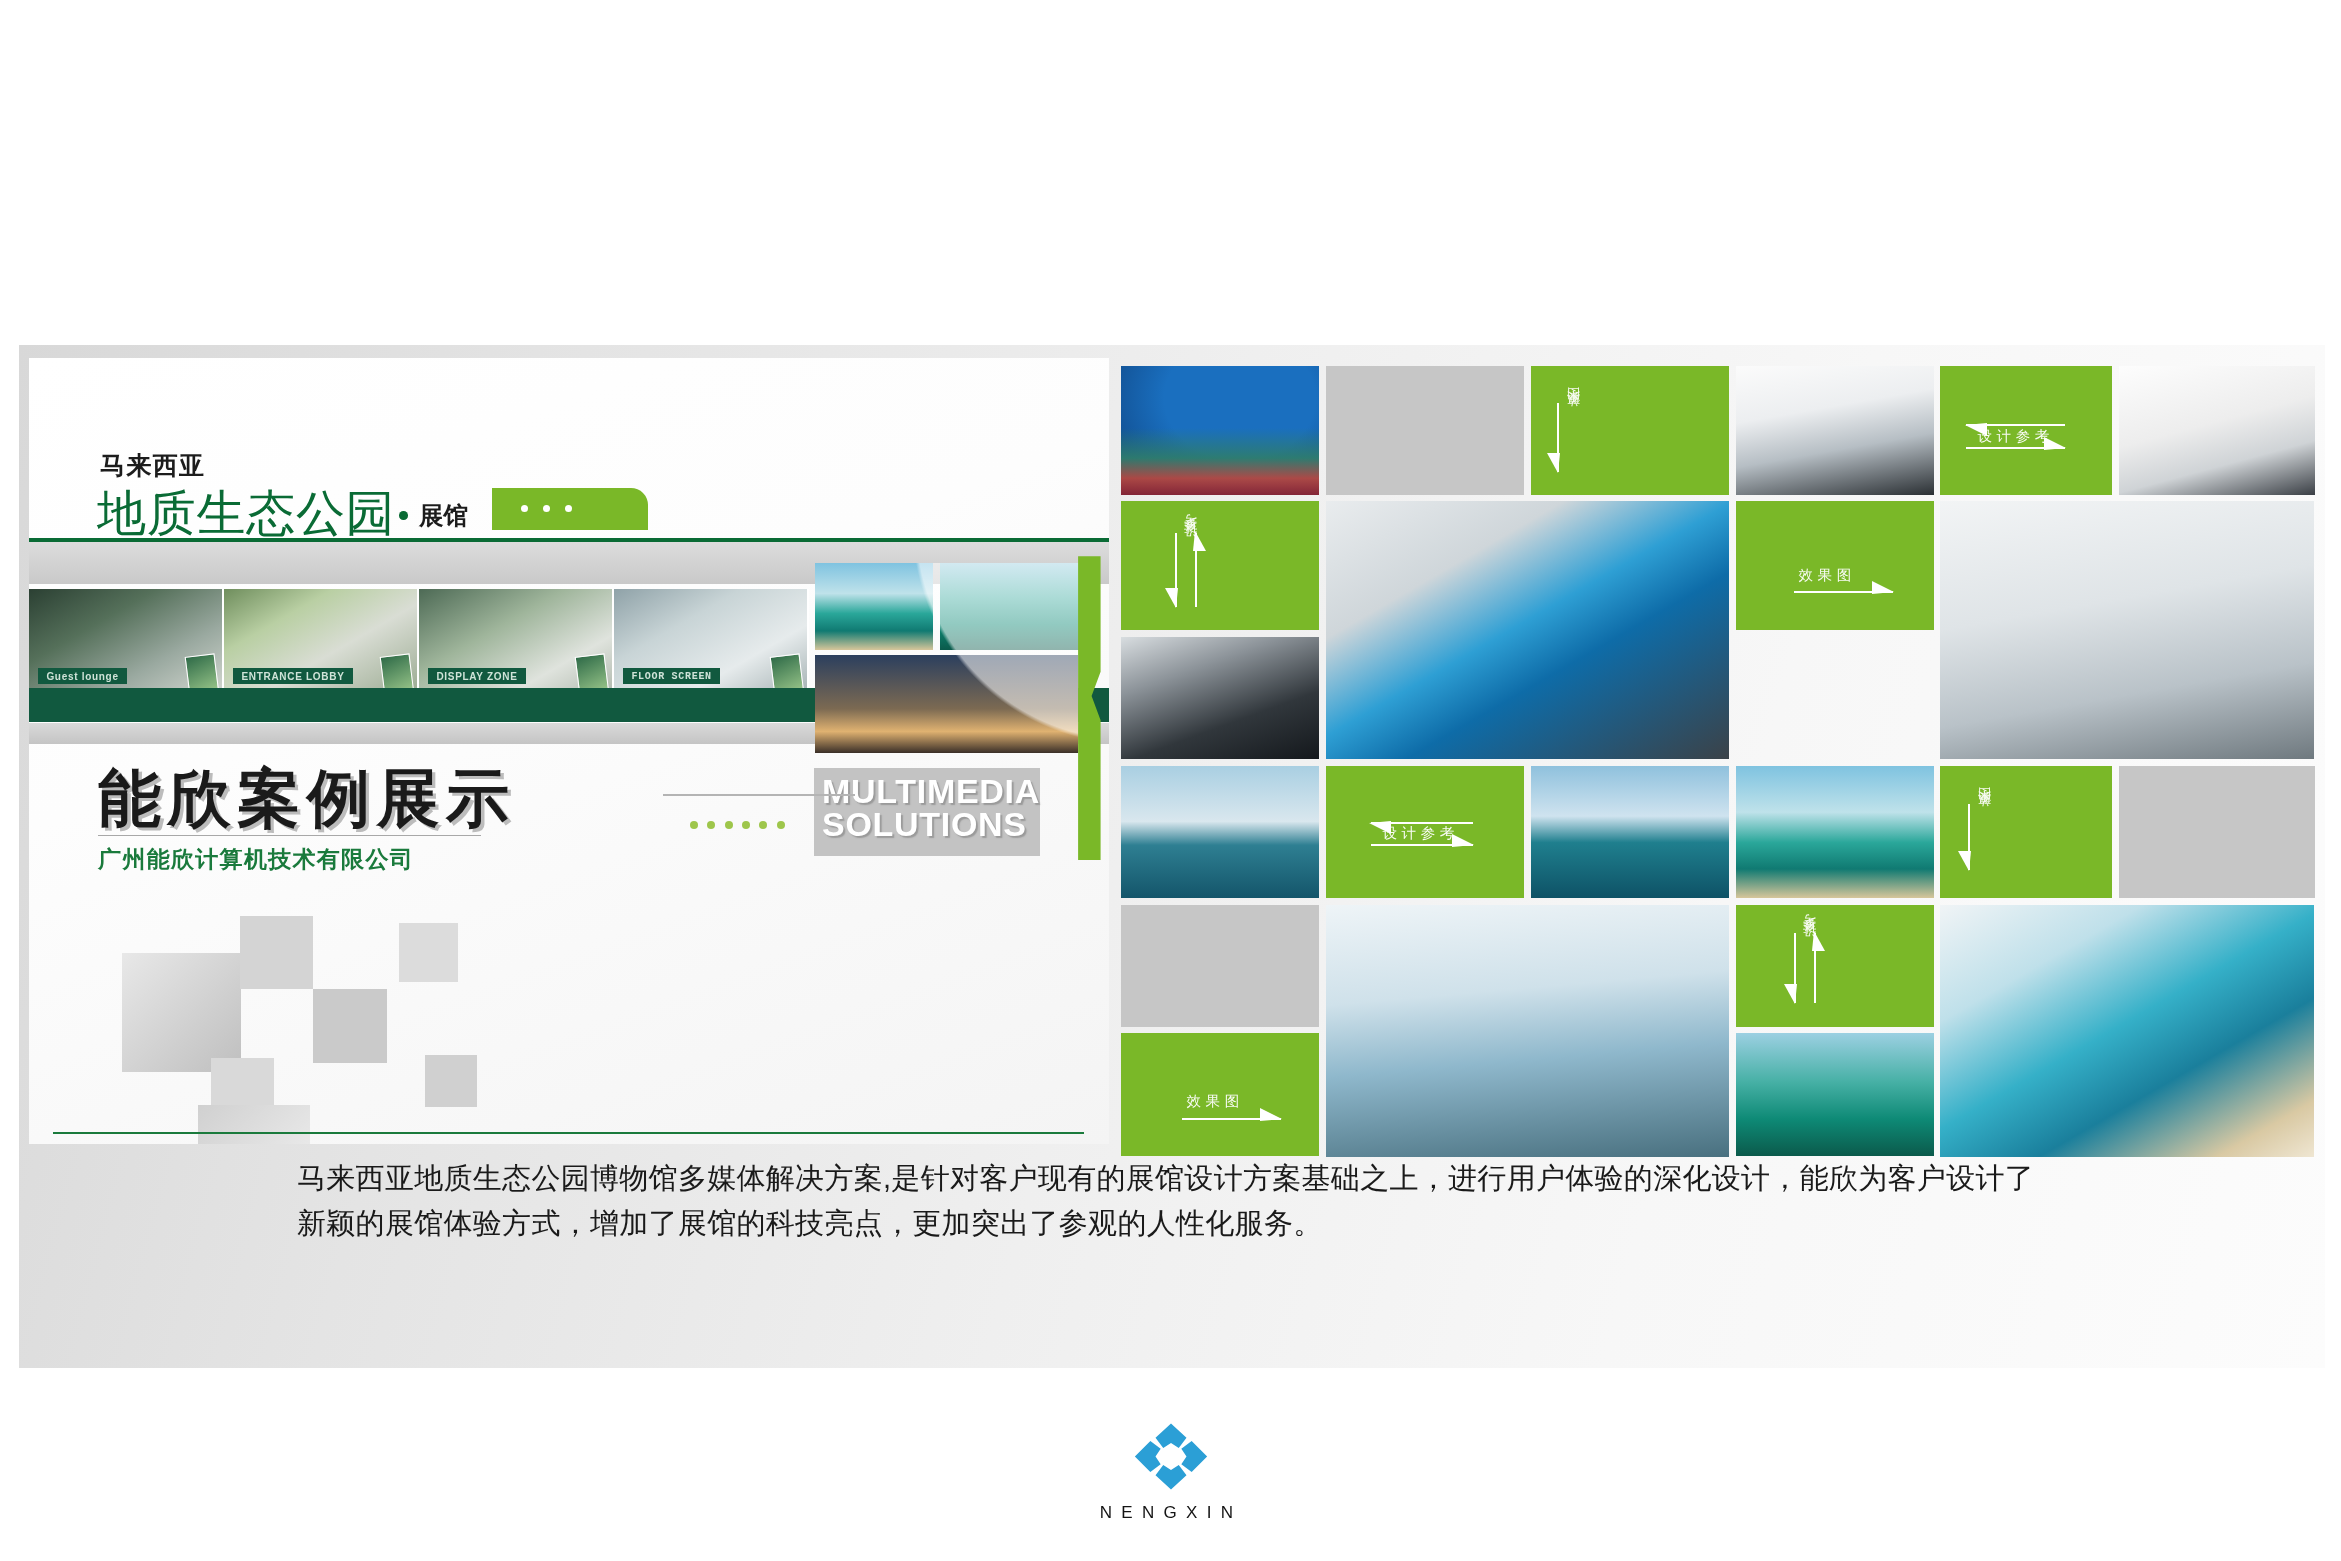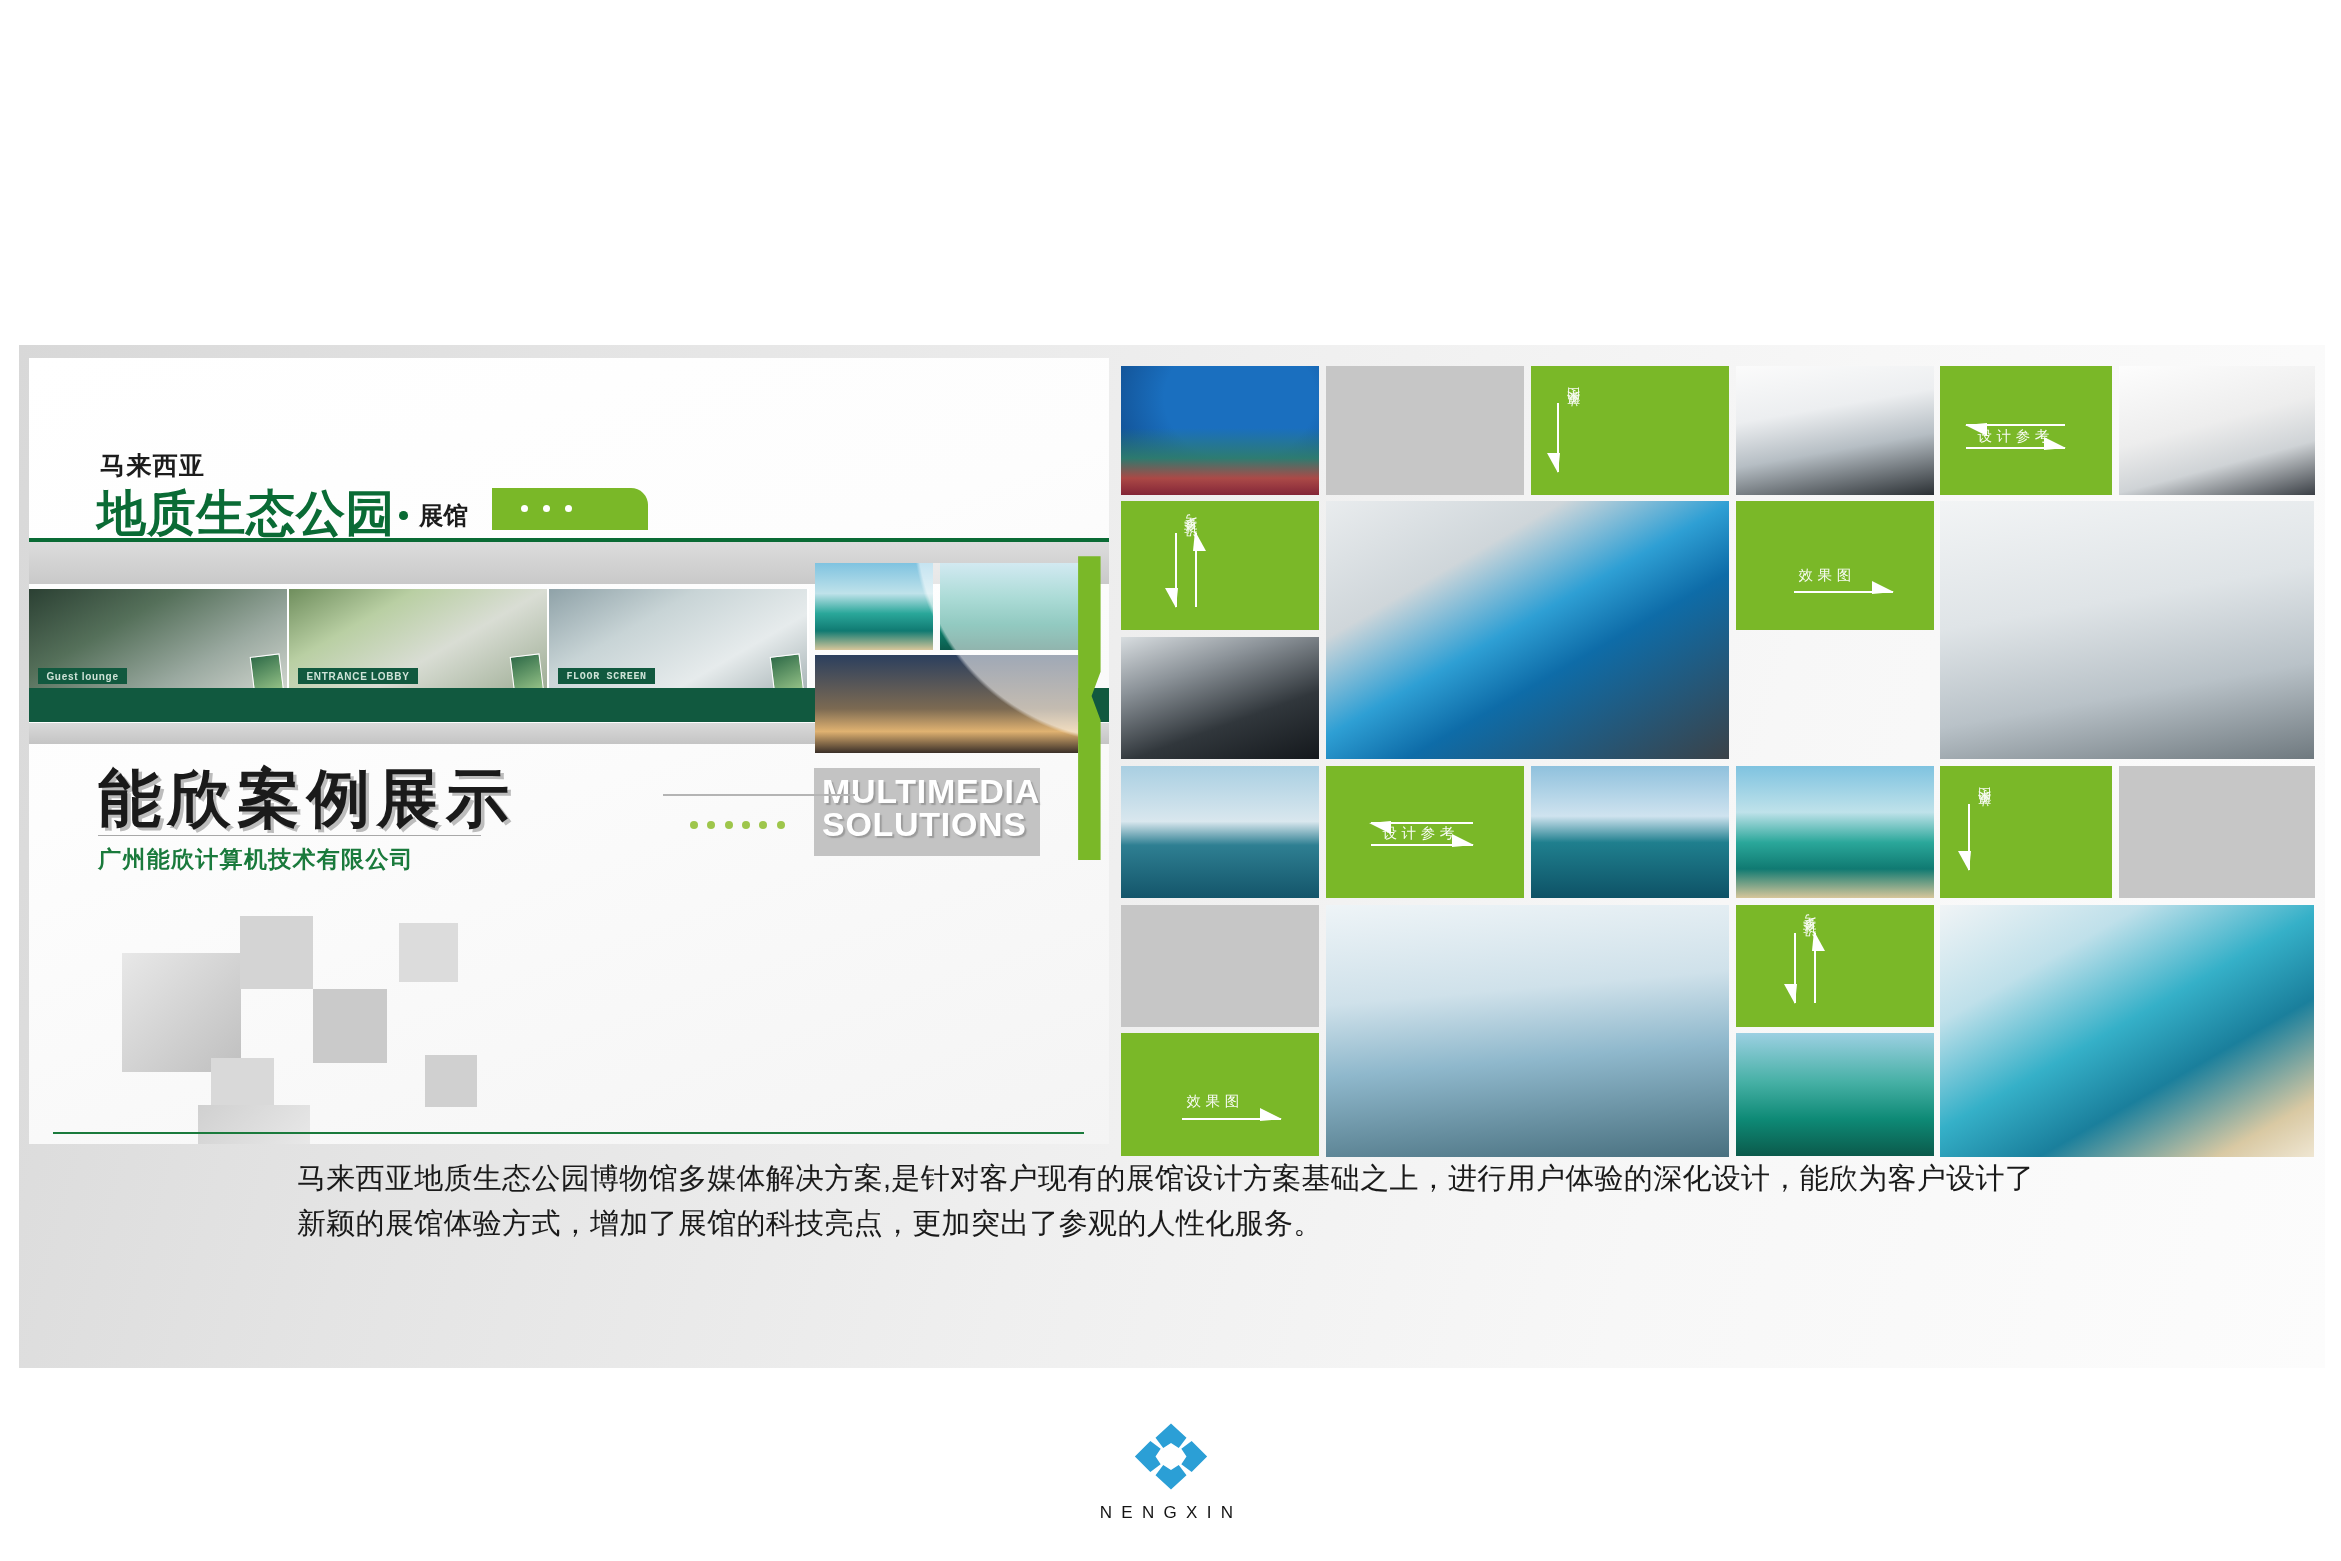--- a/index.html
+++ b/index.html
@@ -35,21 +35,21 @@
     width: 1080px; height: 786px;
     background: linear-gradient(160deg,#ffffff 0%,#fdfdfd 40%,#f4f4f4 100%);
     overflow: hidden;
   }
   .poster-country {
     position: absolute; left: 71px; top: 91px;
     font-size: 25px; font-weight: 700; color: #1c1c1c; letter-spacing: 1.3px;
   }
   .poster-name {
     position: absolute; left: 68px; top: 123px;
-    font-size: 49px; font-weight: 700; color: #0a6b35; letter-spacing: 0.7px;
+    font-size: 49px; font-weight: 400; color: #0a6b35; letter-spacing: 0.7px;
   }
   .poster-dot {
     position: absolute; left: 370px; top: 153px;
     width: 8.6px; height: 8.6px; background: #0a6b35; border-radius: 50%;
   }
   .poster-sub {
     position: absolute; left: 390px; top: 141px;
     font-size: 24.5px; font-weight: 700; color: #1c1c1c;
   }
   .poster-tab {
@@ -241,20 +241,24 @@
 
       <div class="thumbs">
         <div class="thumb t1">
           <span class="cap">Guest lounge</span>
           <span class="ticket"></span>
         </div>
         <div class="thumb t2">
           <span class="cap">ENTRANCE LOBBY</span>
           <span class="ticket"></span>
         </div>
+        <div class="thumb t3">
+          <span class="cap">DISPLAY ZONE</span>
+          <span class="ticket"></span>
+        </div>
         <div class="thumb t4">
           <span class="cap">FLOOR SCREEN</span>
           <span class="ticket"></span>
         </div>
       </div>
 
       <div class="poster-greenband"></div>
       <div class="poster-grayband2"></div>
 
       <div class="pc pc1 ph-beach"></div>

